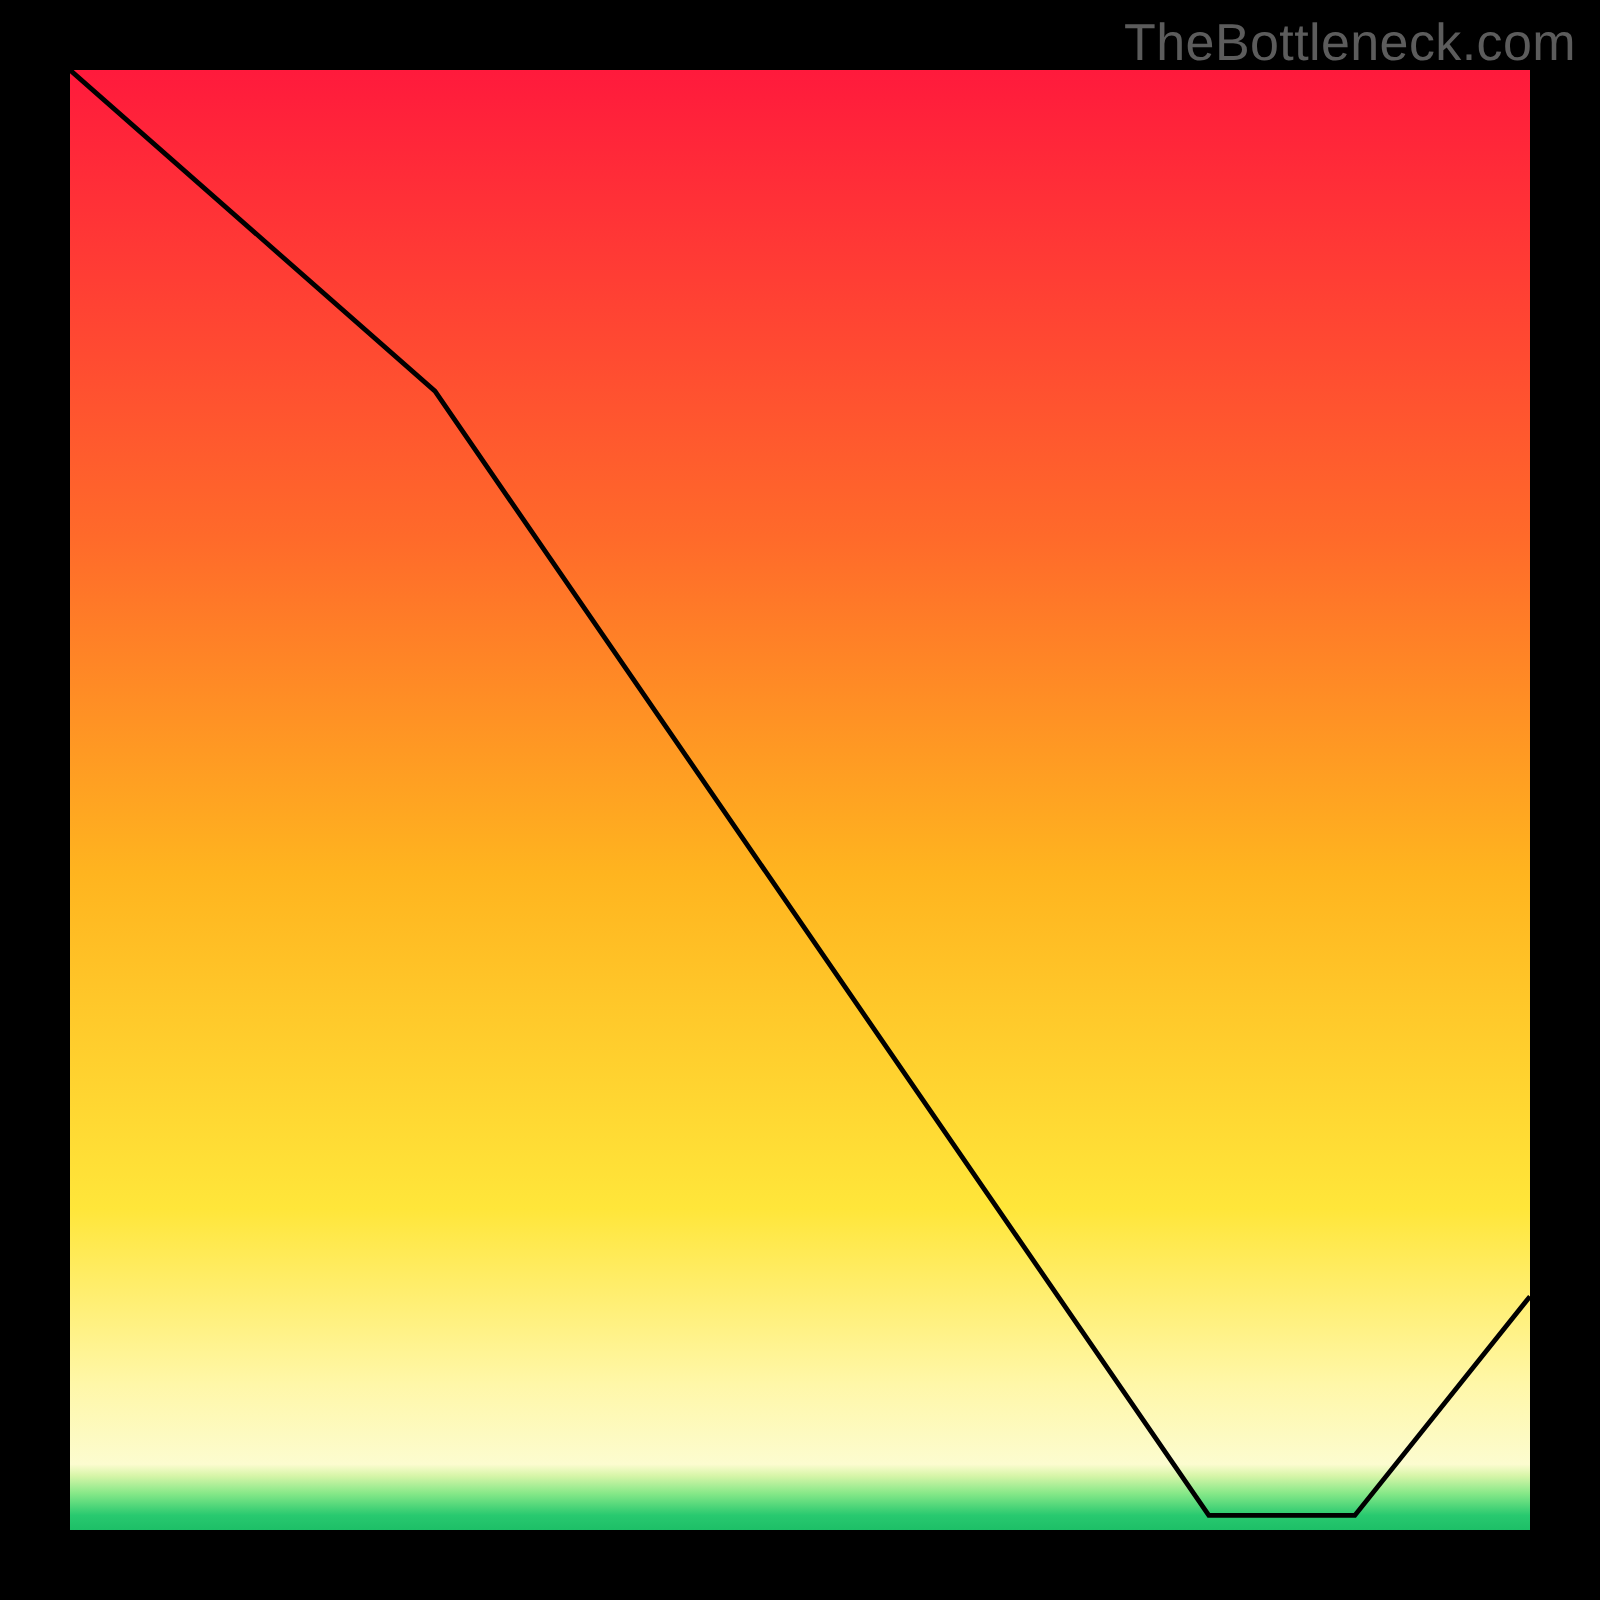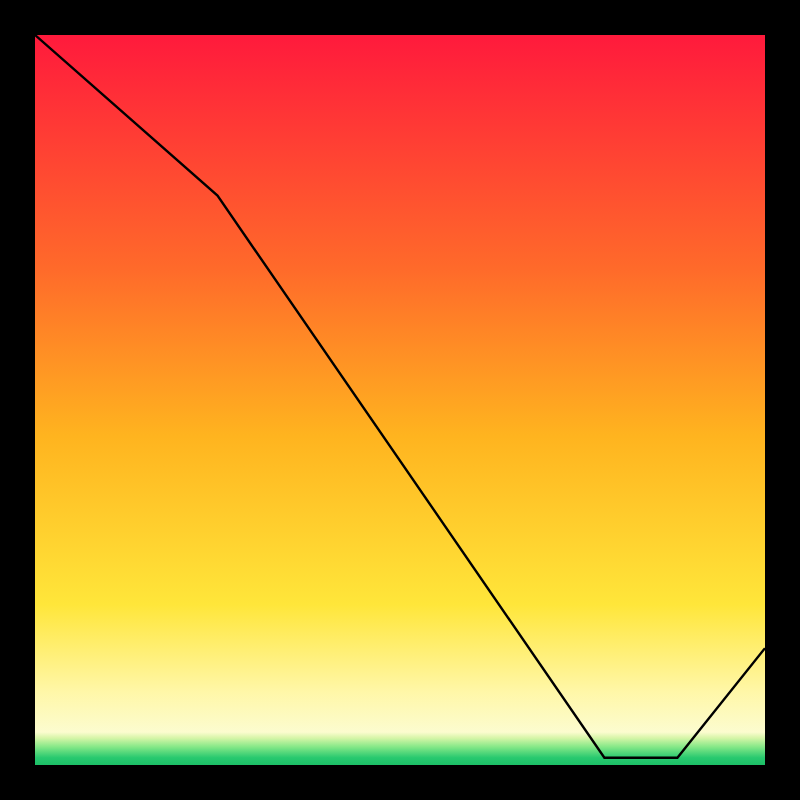--- a/index.html
+++ b/index.html
@@ -45,20 +45,21 @@
     font-weight: 700;
     letter-spacing: 0.5px;
     white-space: nowrap;
   }
 </style>
 </head>
 <body>
 
 <div class="container">
 
+  <div class="watermark">TheBottleneck.com</div>
 
   <div class="plot">
     <svg width="730" height="730" viewBox="0 0 730 730">
       <defs>
         <linearGradient id="bg-grad" x1="0" y1="0" x2="0" y2="1">
             <stop offset="0.00%" stop-color="#ff1a3c"></stop>
             <stop offset="32.00%" stop-color="#ff6a2a"></stop>
             <stop offset="55.00%" stop-color="#ffb41f"></stop>
             <stop offset="78.00%" stop-color="#ffe63a"></stop>
             <stop offset="90.00%" stop-color="#fff7a8"></stop>

